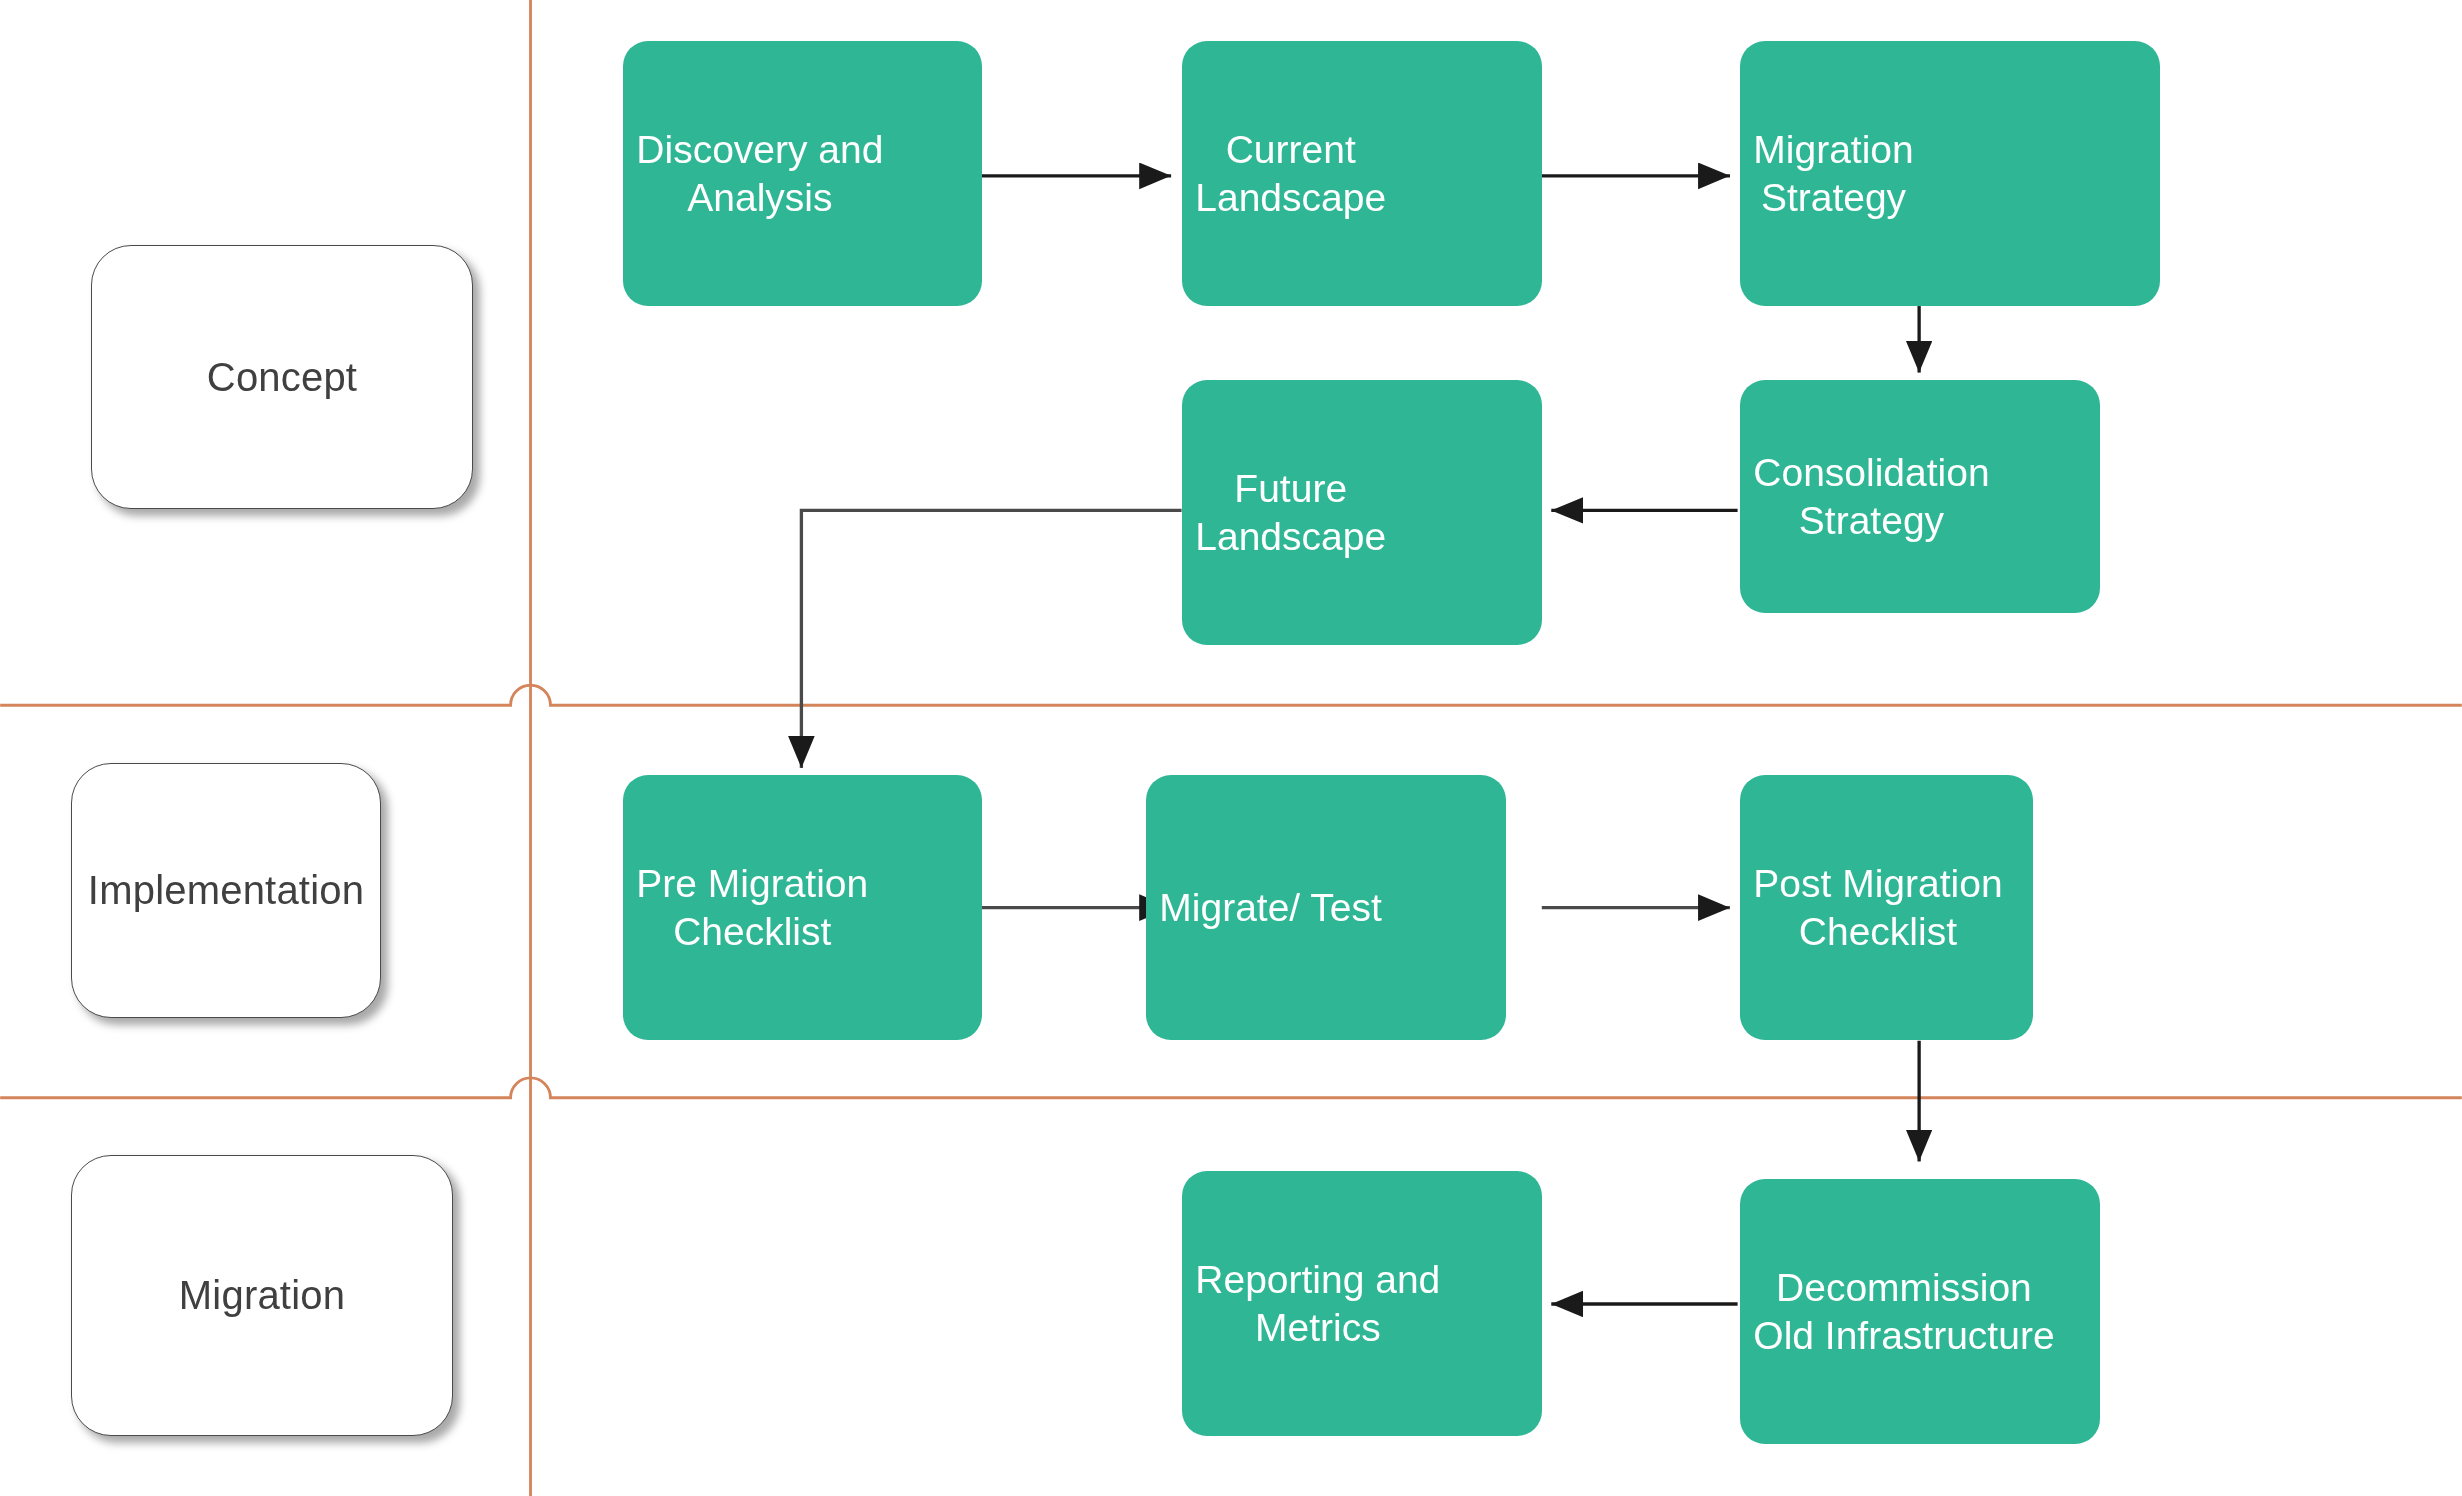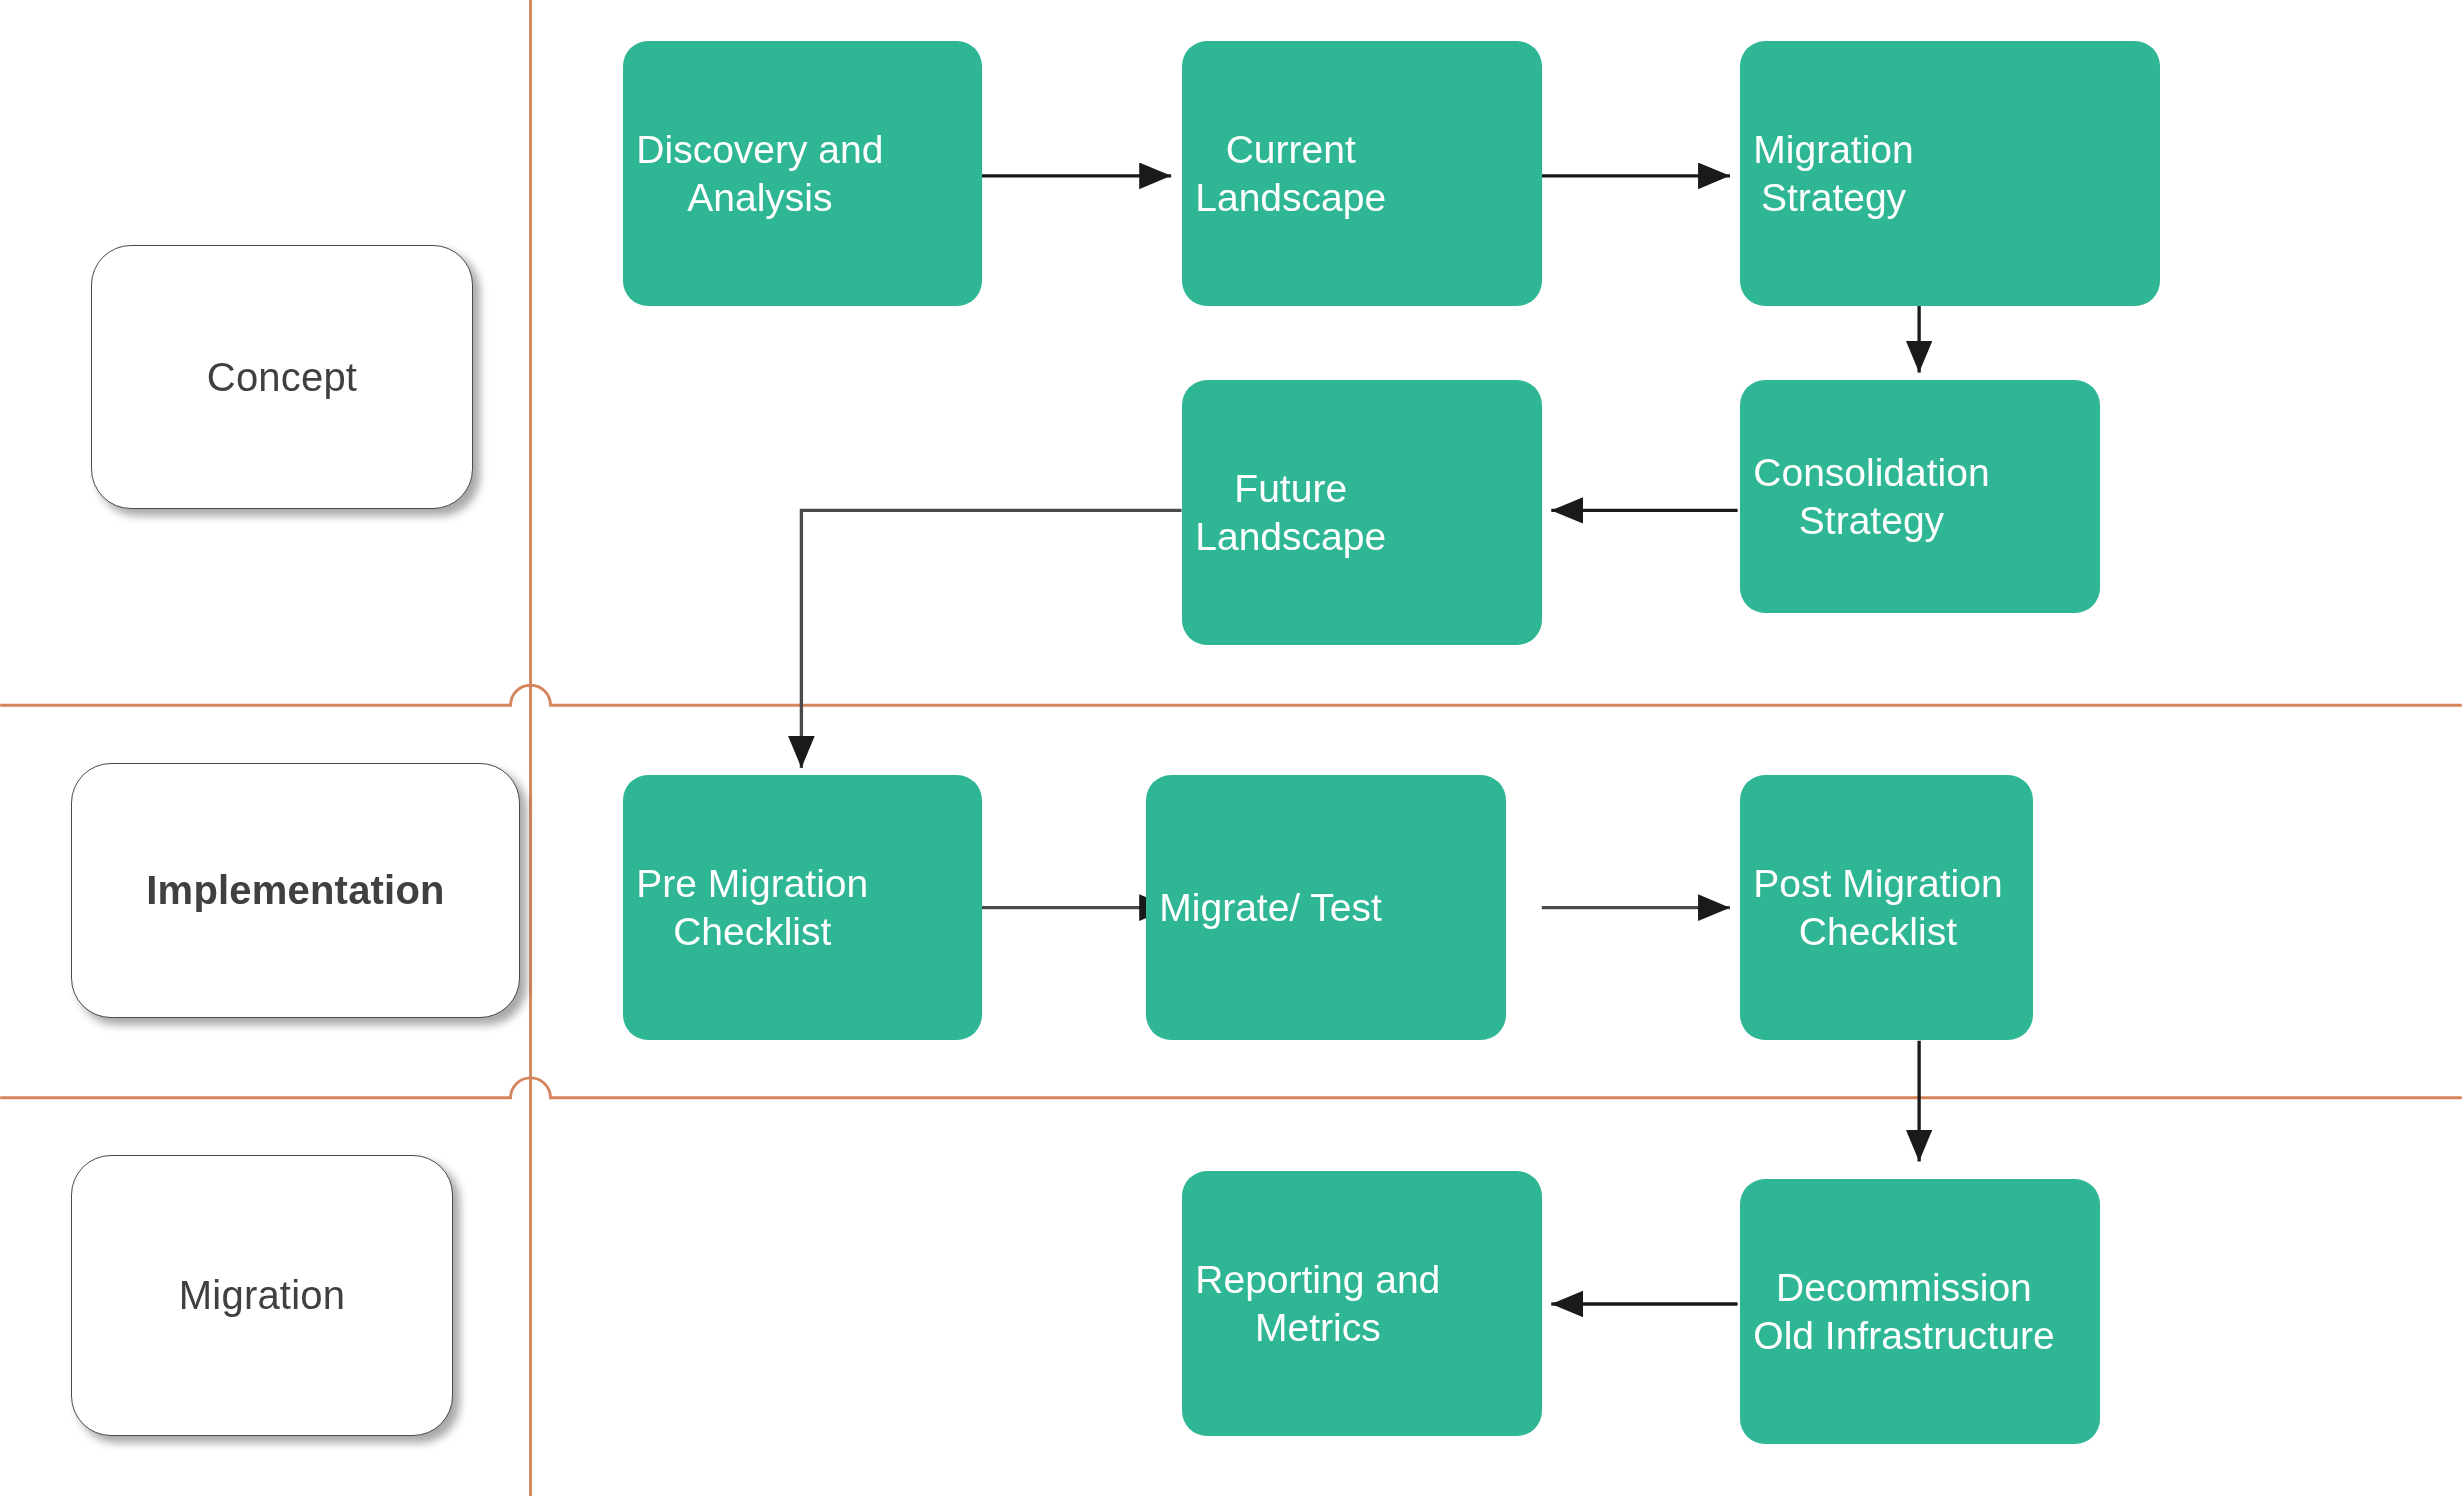--- a/index.html
+++ b/index.html
@@ -84,21 +84,21 @@
 
     <line x1="2019" y1="1095" x2="2019" y2="1222" stroke="#1A1A1A" stroke-width="3.5" marker-end="url(#ah)"></line>
 
     <line x1="1828" y1="1372" x2="1632" y2="1372" stroke="#1A1A1A" stroke-width="3.5" marker-end="url(#ah)"></line>
   </svg>
 
   <div class="phase-box" style="left:71px;top:245px;width:382px;height:264px;margin-left:20px;">
     <span class="phase-label">Concept</span>
   </div>
 
-  <div class="phase-box" style="left:71px;top:763px;width:449px;height:255px;font-weight:bold;">
+  <div class="phase-box" style="left:71px;top:763px;width:310px;height:255px;">
     <span class="phase-label">Implementation</span>
   </div>
 
   <div class="phase-box" style="left:71px;top:1155px;width:382px;height:281px;">
     <span class="phase-label">Migration</span>
   </div>
 
   <div class="node" style="left:623px;top:41px;width:359px;height:265px;">
     <span class="node-label">Discovery and
 Analysis</span>

